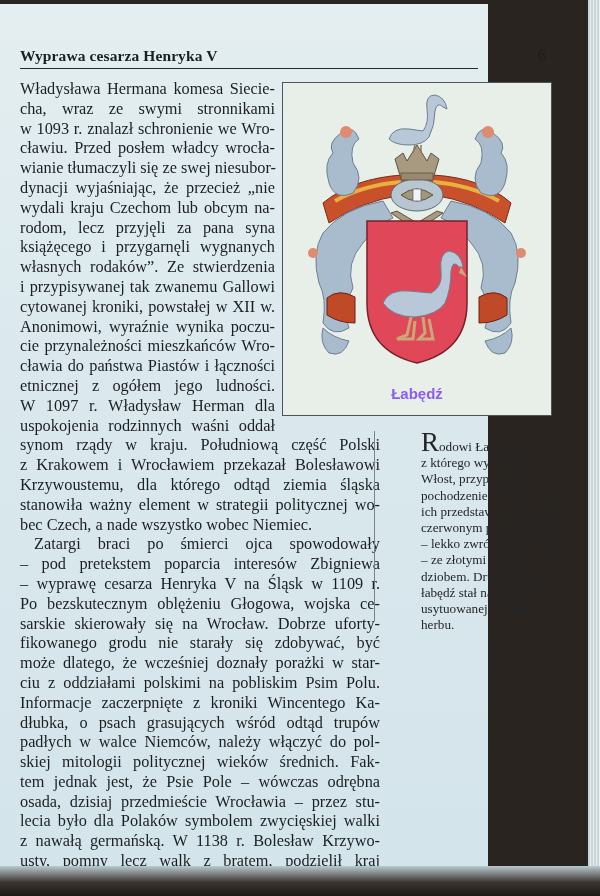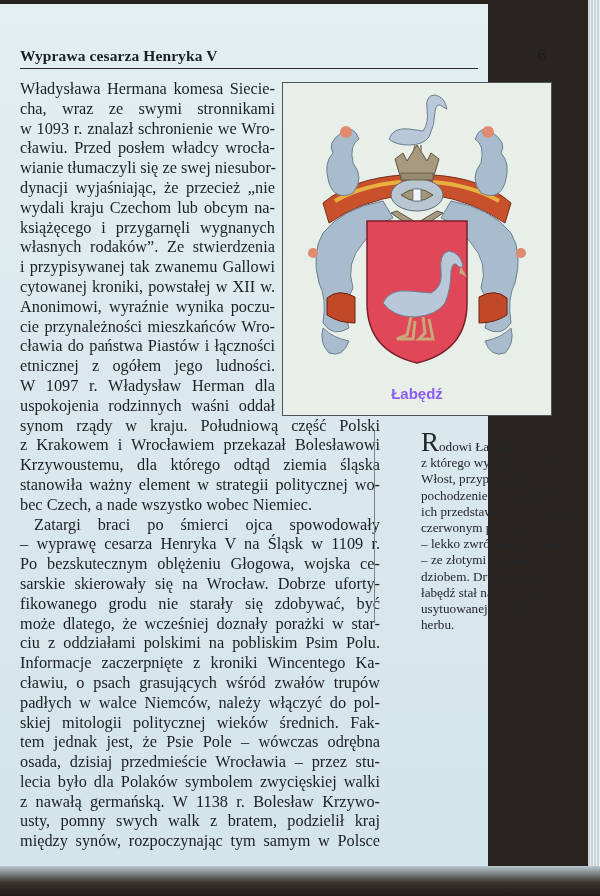--- a/index.html
+++ b/index.html
@@ -71,51 +71,53 @@
   </div>
 
   <div class="main-text">
     <span class="line short">Władysława Hermana komesa Siecie-</span>
     <span class="line short">cha, wraz ze swymi stronnikami</span>
     <span class="line short">w 1093 r. znalazł schronienie we Wro-</span>
     <span class="line short">cławiu. Przed posłem władcy wrocła-</span>
     <span class="line short">wianie tłumaczyli się ze swej niesubor-</span>
     <span class="line short">dynacji wyjaśniając, że przecież „nie</span>
     <span class="line short">wydali kraju Czechom lub obcym na-</span>
+    <span class="line short">rodom, lecz przyjęli za pana syna</span>
     <span class="line short">książęcego i przygarnęli wygnanych</span>
     <span class="line short">własnych rodaków”. Ze stwierdzenia</span>
     <span class="line short">i przypisywanej tak zwanemu Gallowi</span>
     <span class="line short">cytowanej kroniki, powstałej w XII w.</span>
     <span class="line short">Anonimowi, wyraźnie wynika poczu-</span>
     <span class="line short">cie przynależności mieszkańców Wro-</span>
     <span class="line short">cławia do państwa Piastów i łączności</span>
     <span class="line short">etnicznej z ogółem jego ludności.</span>
     <span class="line short">W 1097 r. Władysław Herman dla</span>
     <span class="line short">uspokojenia rodzinnych waśni oddał</span>
     <span class="line">synom rządy w kraju. Południową część Polski</span>
     <span class="line">z Krakowem i Wrocławiem przekazał Bolesławowi</span>
     <span class="line">Krzywoustemu, dla którego odtąd ziemia śląska</span>
     <span class="line">stanowiła ważny element w strategii politycznej wo-</span>
     <span class="line last">bec Czech, a nade wszystko wobec Niemiec.</span>
     <span class="line indent">Zatargi braci po śmierci ojca spowodowały</span>
+    <span class="line">– pod pretekstem poparcia interesów Zbigniewa</span>
     <span class="line">– wyprawę cesarza Henryka V na Śląsk w 1109 r.</span>
     <span class="line">Po bezskutecznym oblężeniu Głogowa, wojska ce-</span>
     <span class="line">sarskie skierowały się na Wrocław. Dobrze uforty-</span>
     <span class="line">fikowanego grodu nie starały się zdobywać, być</span>
     <span class="line">może dlatego, że wcześniej doznały porażki w star-</span>
     <span class="line">ciu z oddziałami polskimi na pobliskim Psim Polu.</span>
     <span class="line">Informacje zaczerpnięte z kroniki Wincentego Ka-</span>
-    <span class="line">cławiu, o psach grasujących wśród zwałów trupów</span>
+    <span class="line">dłubka, o psach grasujących wśród odtąd trupów</span>
     <span class="line">padłych w walce Niemców, należy włączyć do pol-</span>
     <span class="line">skiej mitologii politycznej wieków średnich. Fak-</span>
     <span class="line">tem jednak jest, że Psie Pole – wówczas odrębna</span>
     <span class="line">osada, dzisiaj przedmieście Wrocławia – przez stu-</span>
     <span class="line">lecia było dla Polaków symbolem zwycięskiej walki</span>
     <span class="line">z nawałą germańską. W 1138 r. Bolesław Krzywo-</span>
-    <span class="line">usty, pomny swych walk z bratem, podzielił kraj</span>
+    <span class="line">usty, pomny lecz walk z bratem, podzielił kraj</span>
     <span class="line">między synów, rozpoczynając tym samym w Polsce</span>
   </div>
 
   <div class="figure">
     <svg width="268" height="300" viewBox="0 0 268 300">
 
       <path d="M40 120 Q70 95 120 92 L150 92 Q200 95 228 120 L222 140 Q190 118 150 112 L120 112 Q78 118 46 140 Z" fill="#c8502a" stroke="#7a2a18" stroke-width="1"></path>
       <path d="M52 118 Q80 102 118 99" fill="none" stroke="#e8b040" stroke-width="4"></path>
       <path d="M216 118 Q188 102 150 99" fill="none" stroke="#e8b040" stroke-width="4"></path>
 

